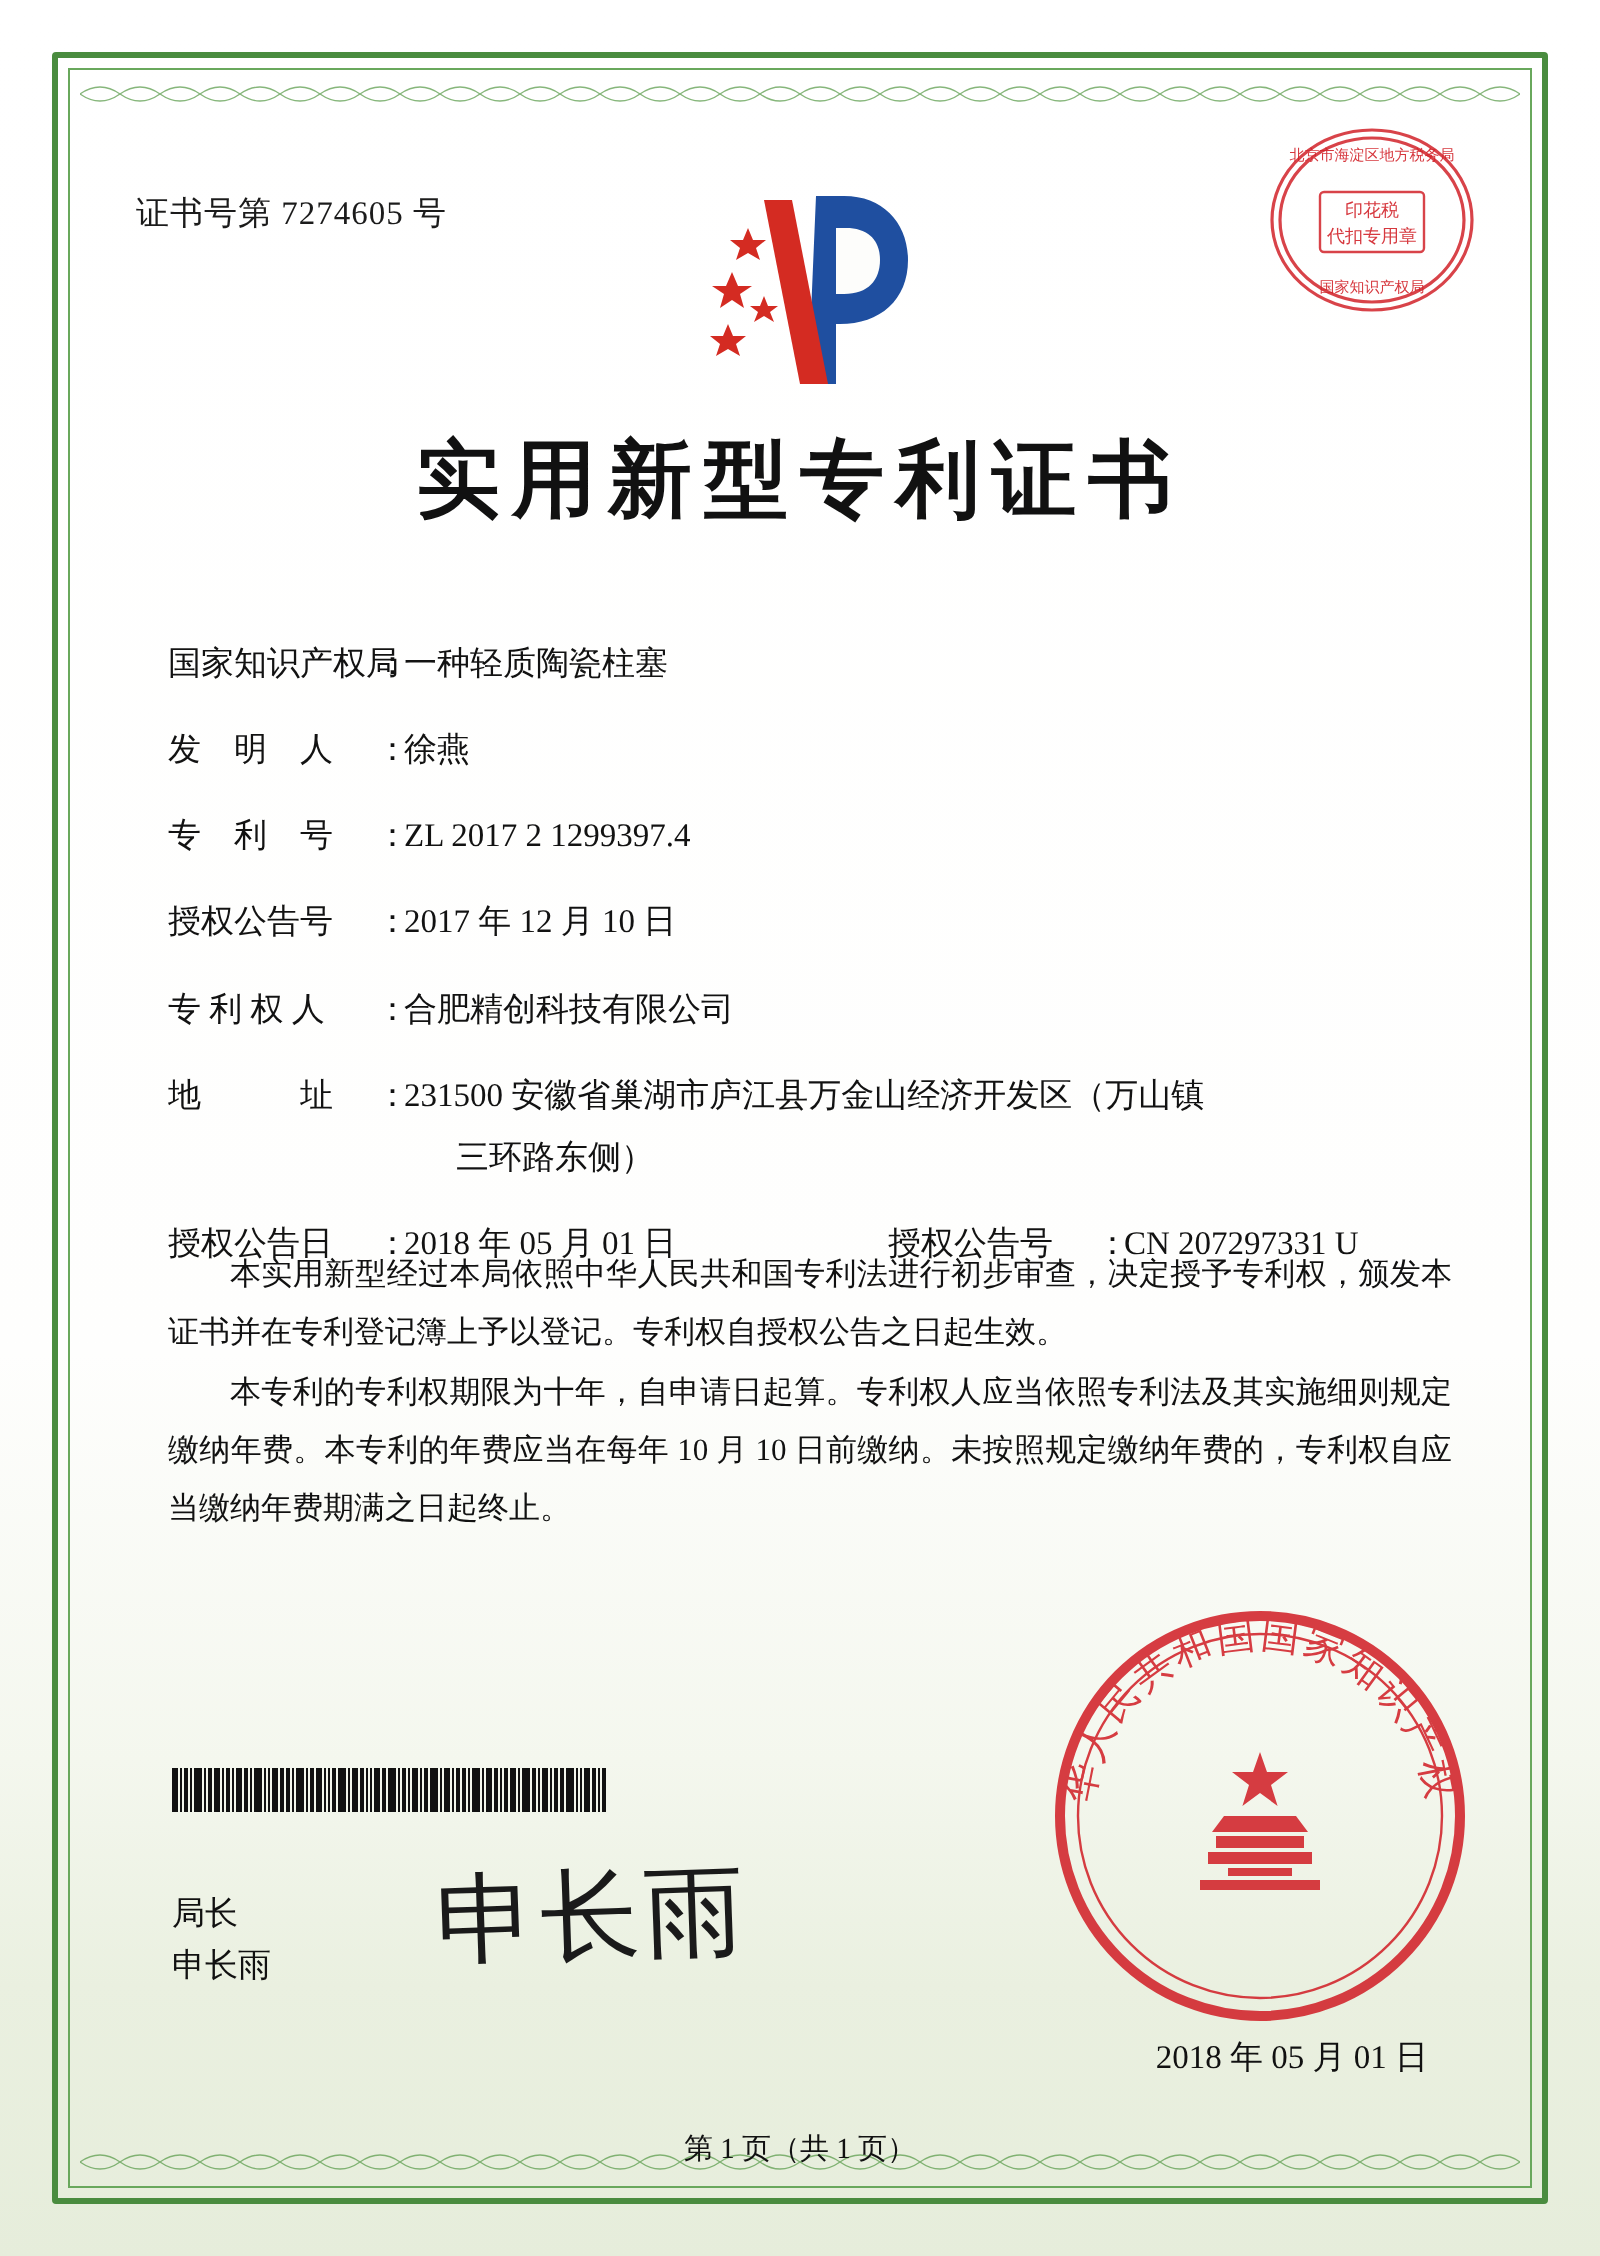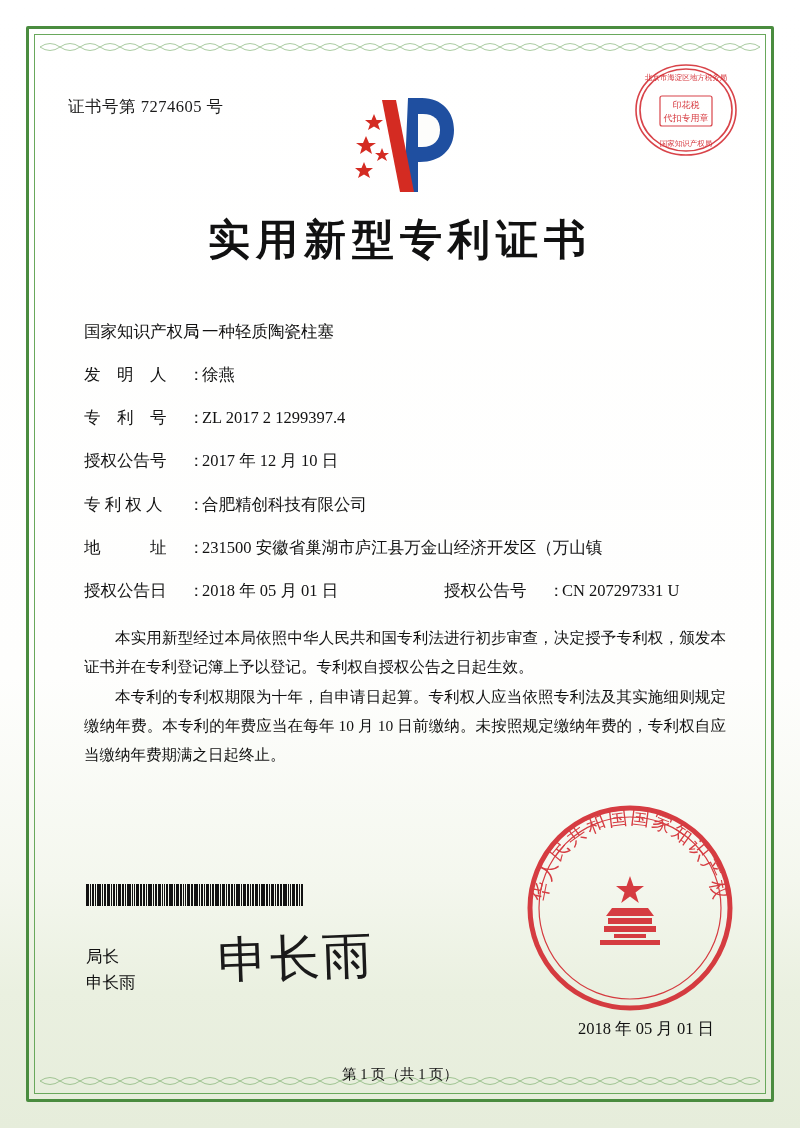--- a/index.html
+++ b/index.html
@@ -315,20 +315,21 @@
       <span class="field-label">专 利 权 人</span>
       <span class="field-sep">：</span>
       <span class="field-value">合肥精创科技有限公司</span>
     </div>
 
     <div class="field-row">
       <span class="field-label">地　　　址</span>
       <span class="field-sep">：</span>
       <span class="field-value">
         <span>231500 安徽省巢湖市庐江县万金山经济开发区（万山镇</span>
+        <span class="second-line">三环路东侧）</span>
       </span>
     </div>
 
     <div class="row-two-col">
       <div class="col-left">
         <span class="field-label">授权公告日</span>
         <span class="field-sep">：</span>
         <span class="field-value">2018 年 05 月 01 日</span>
       </div>
       <div class="col-right">

